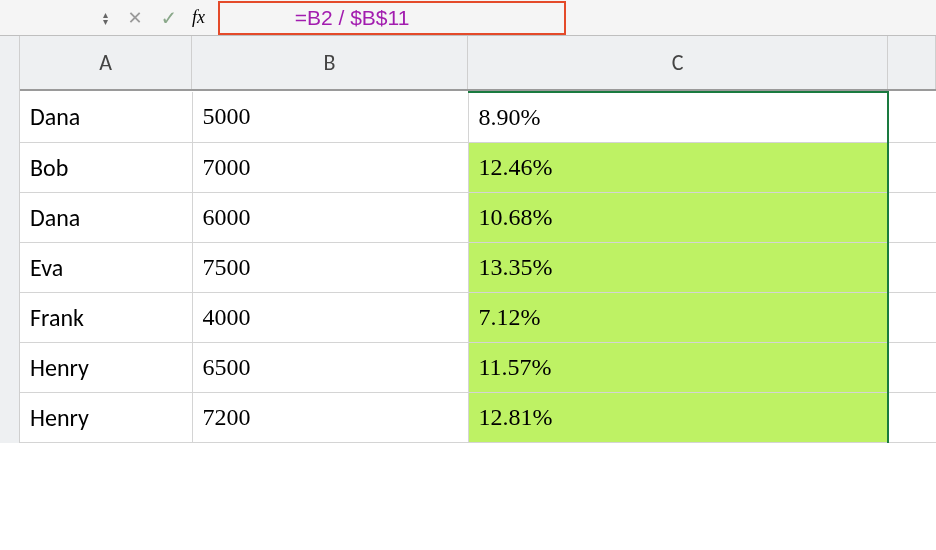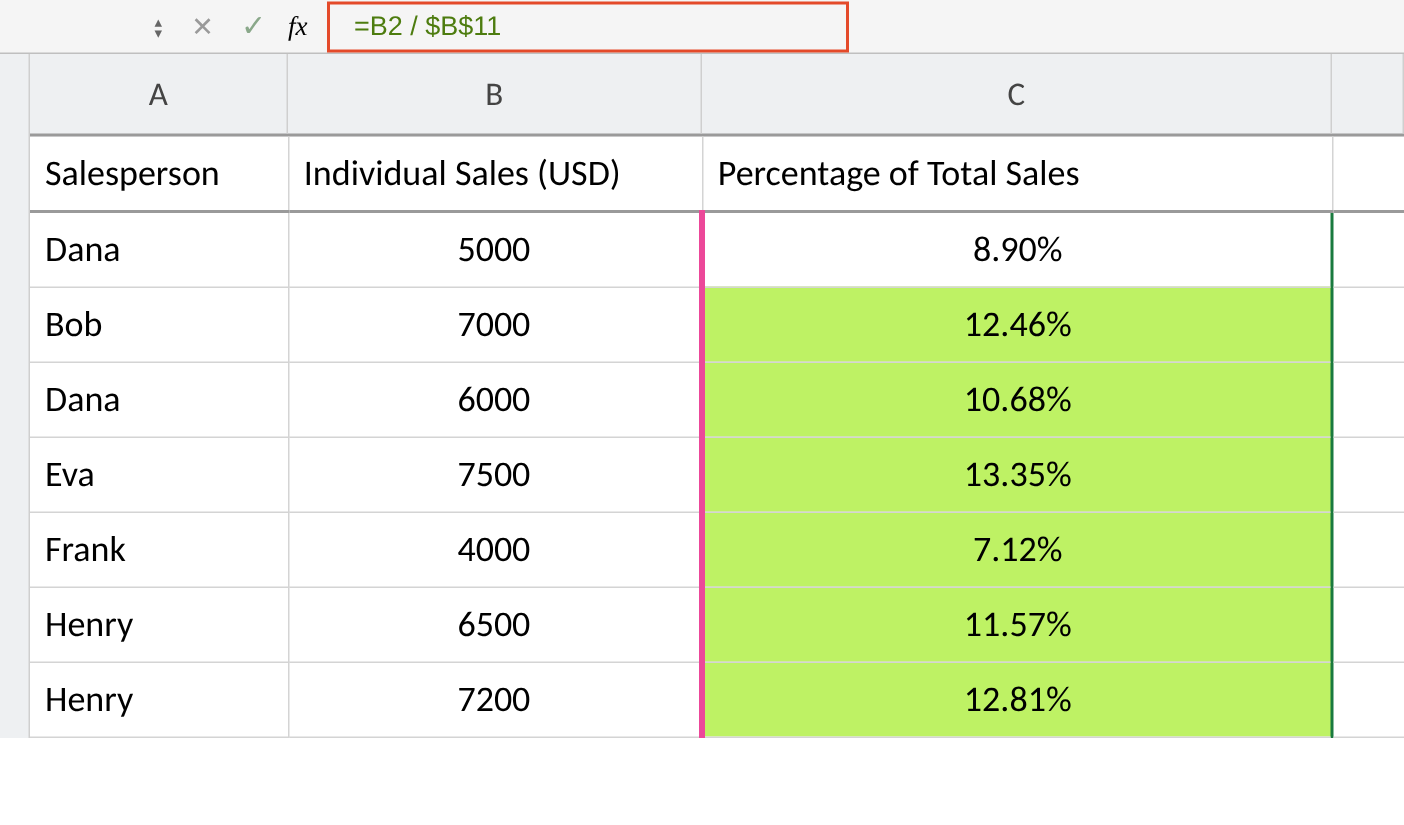--- a/index.html
+++ b/index.html
@@ -53,26 +53,27 @@
     }
     .fx-sep {
       width: 1px;
       height: 20px;
       background: #c8c8c8;
     }
     .formula-input {
       flex: 0 0 auto;
       width: 240px;
       height: 28px;
-      font-size: 18px;
+      font-size: 21px;
       border: none;
       outline: none;
       background: transparent;
       padding-left: 8px;
-      color: #4d7c0f;
+      color: #a21caf;
+      text-align: center;
     }
     .highlight-box {
       position: absolute;
       border: 2px solid #e44a2a;
       pointer-events: none;
     }
 
     .sheet {
       display: flex;
     }
@@ -113,24 +114,24 @@
       border-right: 1px solid #d4d4d4;
       border-bottom: 1px solid #d4d4d4;
       height: 50px;
       font-size: 24px;
       padding: 0 10px;
       font-weight: 400;
       color: #000;
       vertical-align: middle;
     }
     th { text-align: left; }
-    .num { text-align: center; }
+    .num { text-align: left; font-family: Liberation Serif, serif; }
     .sel { background: #bef264; }
     .active-top { border-top: 2px solid #1a7a3f; }
-    .sel-left { border-left: 4px solid #ec4899; }
+    .sel-left { border-left: 1px solid #ec4899; }
     .sel-right { border-right: 2px solid #1a7a3f !important; }
     .header-row th { border-bottom: 2px solid #9a9a9a; }
     .active-cell { background: #ffffff; }
   </style>
 </head>
 <body>
 
 <div class="formula-bar">
   <div class="name-box-area">
     <div class="stepper">
@@ -161,26 +162,20 @@
       <div class="col-header"></div>
     </div>
     <table>
       <colgroup>
         <col class="cA">
           <col class="cB">
           <col class="cC">
           <col class="cD">
       </colgroup>
       <tbody>
-          <tr class="header-row">
-        <th>Salesperson</th>
-        <th>Individual Sales (USD)</th>
-        <th>Percentage of Total Sales</th>
-        <th></th>
-      </tr>
       <tr>
         <td>Dana</td>
         <td class="num">5000</td>
         <td class="num active-cell active-top sel-left sel-right">8.90%</td>
         <td></td>
       </tr>
       <tr>
         <td>Bob</td>
         <td class="num">7000</td>
         <td class="num sel sel-left sel-right">12.46%</td>

